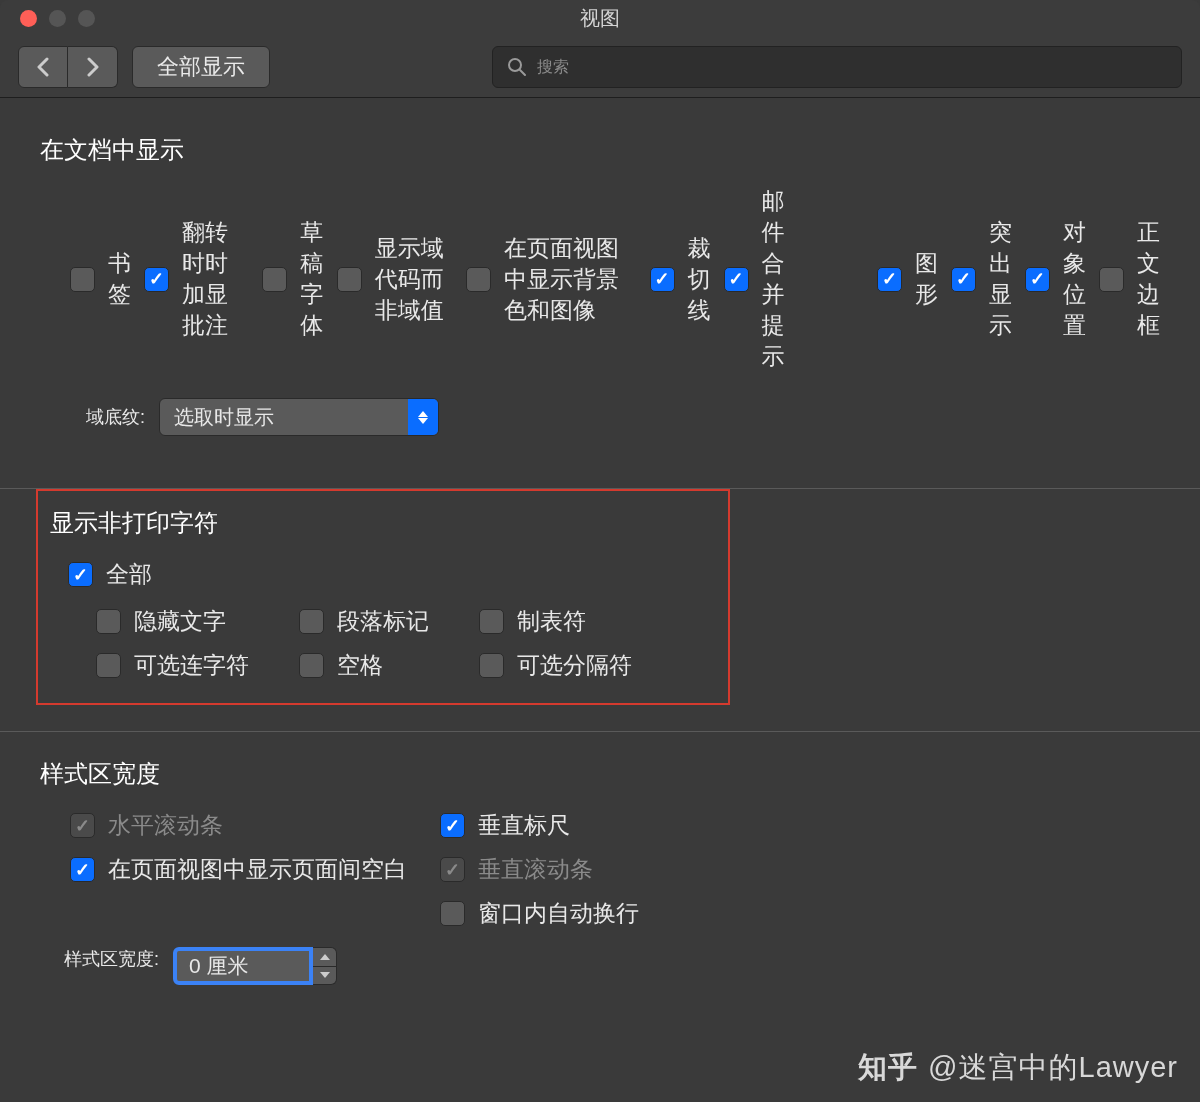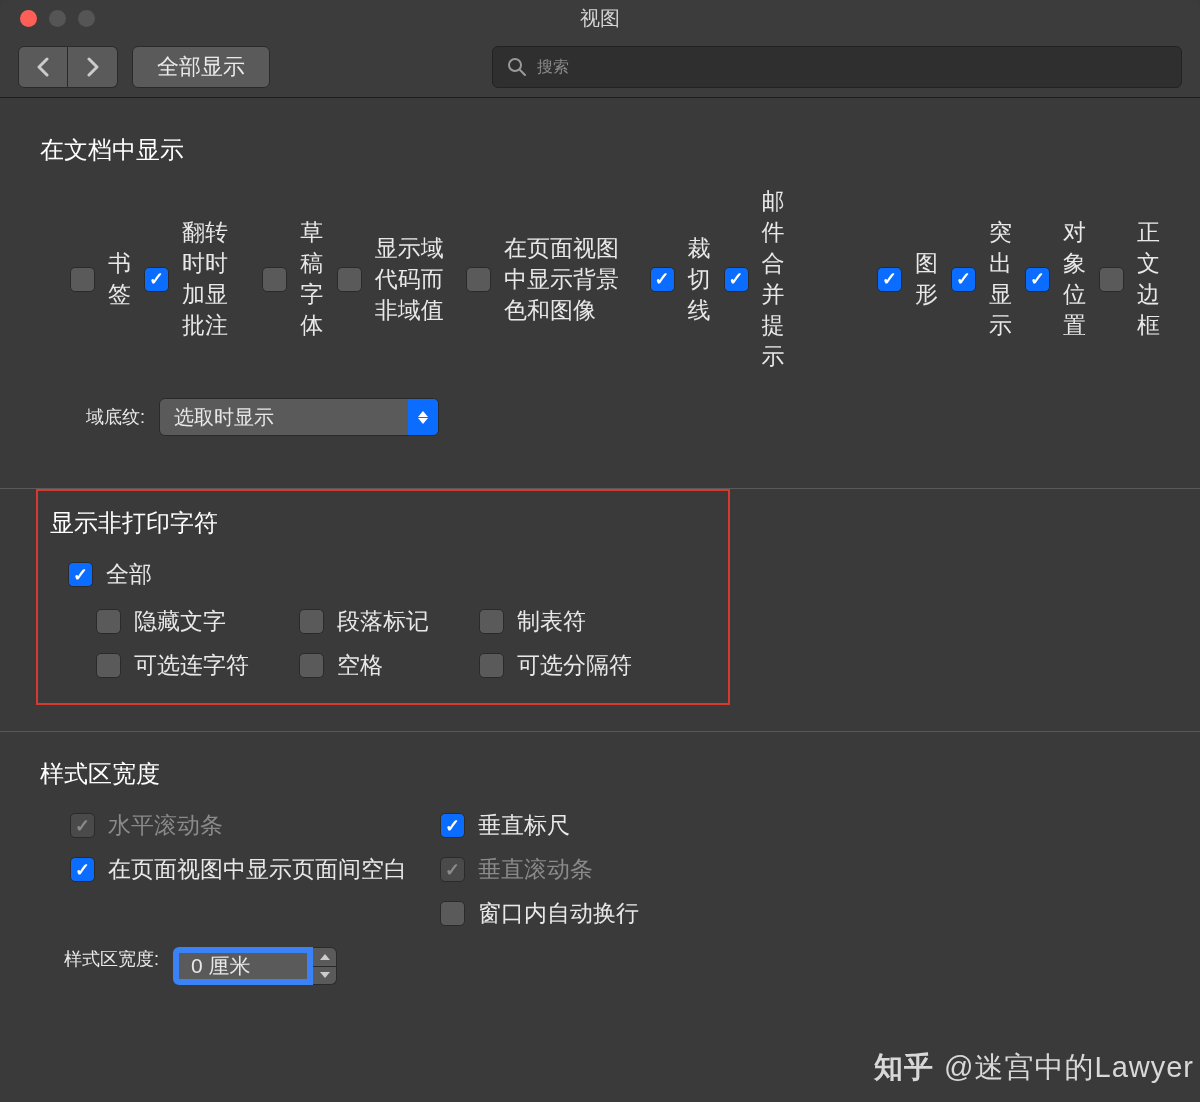--- a/index.html
+++ b/index.html
@@ -61,27 +61,27 @@
 .np-grid .check-item { font-size: 23px; }
 .np-col { display: flex; flex-direction: column; gap: 13px; }
 .np-all { padding-left: 30px; }
 
 
 .win-row { display: flex; gap: 0; }
 .win-col-left { width: 400px; padding-left: 30px; display: flex; flex-direction: column; gap: 13px; }
 .win-col-right { padding-left: 0; display: flex; flex-direction: column; gap: 13px; }
 .style-row { display: flex; align-items: flex-start; gap: 14px; margin-top: 18px; padding-left: 24px; }
 .stepper-wrap { display: flex; align-items: center; }
-.stepper-input { width: 140px; height: 38px; background: #5a5a5a; border: 6px solid #3b82f6; border-radius: 6px 0 0 6px; padding: 0 12px; font-size: 21px; color: #e8e8e8; display: flex; align-items: center; }
+.stepper-input { width: 140px; height: 38px; background: #5a5a5a; border: 4px solid #3b82f6; border-radius: 6px 0 0 6px; padding: 0 12px; font-size: 21px; color: #e8e8e8; display: flex; align-items: center; }
 .stepper-btns { display: flex; flex-direction: column; width: 24px; height: 38px; background: #5a5a5a; border: 1px solid #2a2a2a; border-left: none; border-radius: 0 6px 6px 0; }
 .step { flex: 1; display: flex; align-items: center; justify-content: center; }
 .step-div { height: 1px; background: #2a2a2a; }
 
 
-.watermark { position: absolute; bottom: 14px; right: 6px; font-size: 29px; color: #d8d8d8; display: flex; align-items: flex-end; gap: 10px; letter-spacing: 1px; }
+.watermark { position: absolute; bottom: 14px; right: 22px; font-size: 29px; color: #d8d8d8; display: flex; align-items: flex-end; gap: 10px; letter-spacing: 1px; }
 .zhihu-logo { font-weight: 600; }
 </style>
 </head>
 <body>
 
 <div class="titlebar">
   <div class="traffic-lights">
     <div class="tl red"></div>
     <div class="tl dim"></div>
     <div class="tl dim"></div>

